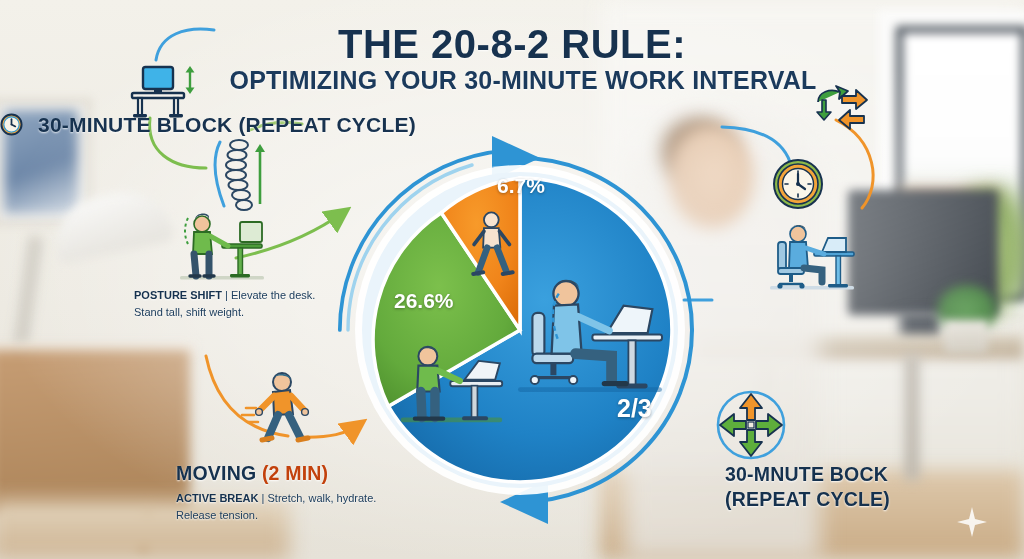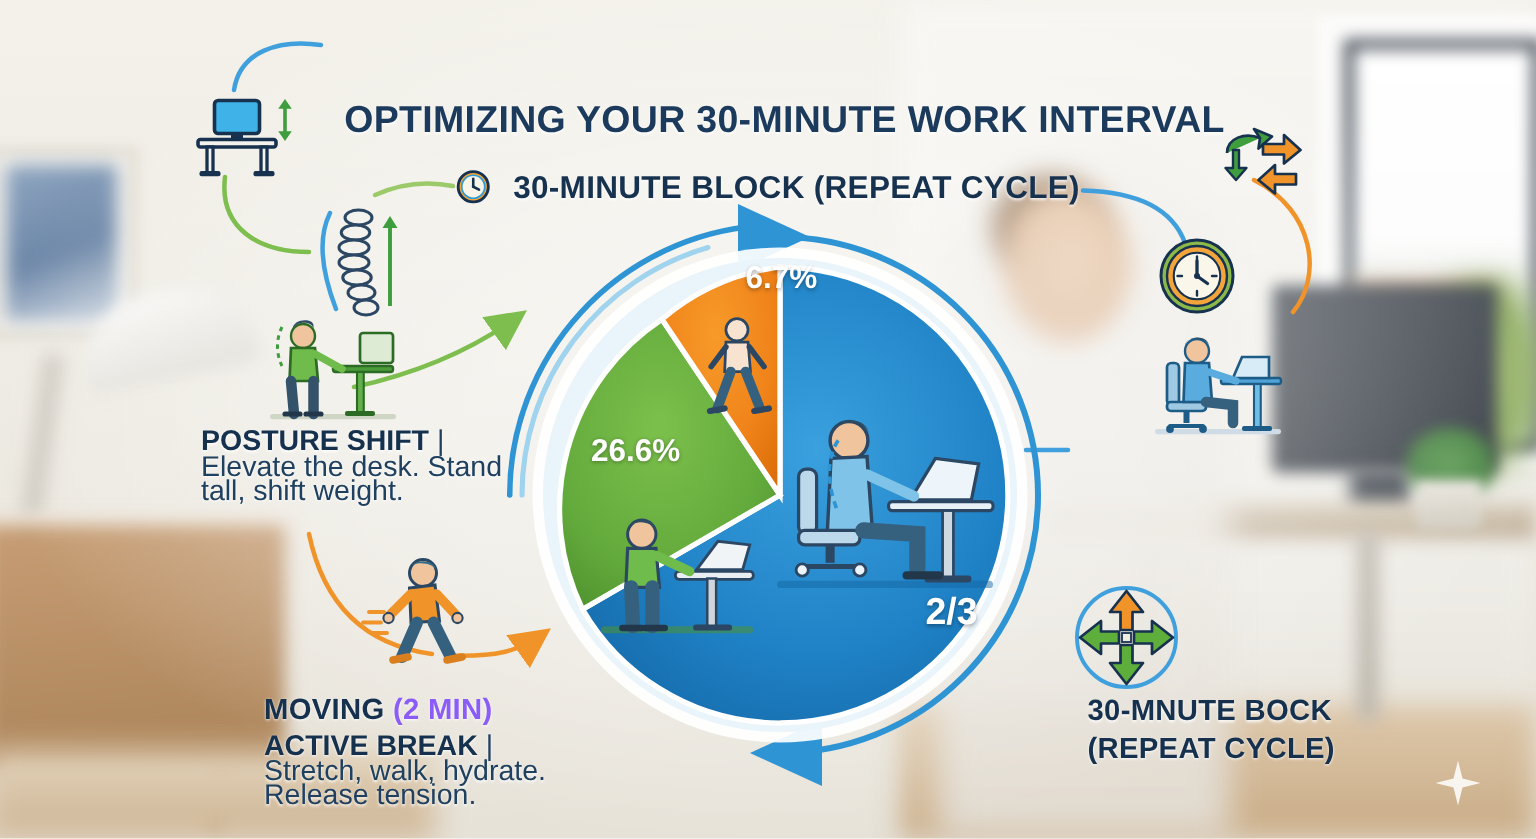--- a/index.html
+++ b/index.html
@@ -172,40 +172,40 @@
   }
   .subtitle {
     position: absolute; left: 11px; top: 66px; width: 1024px;
     text-align: center;
     font-size: 25px; font-weight: bold; letter-spacing: .2px;
     color: #1b3a5c;
     text-shadow: 0 1px 2px rgba(255,255,255,.85);
   }
   .cycle-banner {
     position: absolute; left: 0; top: 113px; width: 1024px;
-    text-align: center;
+    text-align: left;
     font-size: 21px; font-weight: bold; letter-spacing: .2px;
     color: #17324f;
     text-shadow: 0 1px 2px rgba(255,255,255,.8);
   }
   .cycle-banner .clock-glyph {
     display: inline-block; vertical-align: -4px; margin-right: 9px;
   }
 
   
   .callout { position: absolute; }
   .callout .head {
     font-size: 19.5px; font-weight: bold; color: #15314e;
     white-space: nowrap; letter-spacing: .2px;
     text-shadow: 0 1px 2px rgba(255,255,255,.9);
   }
   .callout .head .mins { font-weight: bold; }
   .callout .body {
     margin-top: 5px;
-    font-size: 19px; line-height: 16.5px; color: #20405f;
+    font-size: 11px; line-height: 16.5px; color: #20405f;
     max-width: 205px;
     text-shadow: 0 1px 2px rgba(255,255,255,.9);
   }
   .callout .body b { font-weight: bold; color: #15314e; }
 
   #callout-standing { left: 134px; top: 282px; }
   #callout-sitting  { left: 714px; top: 282px; }
   #callout-moving   { left: 176px; top: 462px; }
   #callout-cycle    { left: 725px; top: 462px; }
   #callout-cycle .head { line-height: 25px; white-space: normal; max-width: 230px; }
@@ -298,20 +298,21 @@
     <path d="M236 258 C282 248 316 232 344 212" fill="none" stroke="#7DBE4E" stroke-width="3" stroke-linecap="round" marker-end="url(#arrG)"></path>
 
     <path d="M206 356 C216 404 244 430 288 436" fill="none" stroke="#F0942A" stroke-width="3" stroke-linecap="round"></path>
     <path d="M300 437 C330 438 346 434 360 424" fill="none" stroke="#F0942A" stroke-width="3" stroke-linecap="round" marker-end="url(#arrO)"></path>
 
     <path d="M836 120 C876 140 882 184 862 208" fill="none" stroke="#F0942A" stroke-width="3" stroke-linecap="round"></path>
 
     <path d="M712 300 C692 300 686 300 684 300" fill="none" stroke="#3FA0DD" stroke-width="3" stroke-linecap="round"></path>
   </svg>
 
+  <div class="title">THE 20-8-2 RULE:</div>
   <div class="subtitle">OPTIMIZING YOUR 30-MINUTE WORK INTERVAL</div>
 
   <div class="cycle-banner">
     <span class="clock-glyph">
       <svg width="23" height="23" viewBox="0 0 24 24">
         <circle cx="12" cy="12" r="10.5" fill="#F3A43A" stroke="#17324f" stroke-width="2"></circle>
         <circle cx="12" cy="12" r="8" fill="#F8F4E8" stroke="#2E9BD6" stroke-width="1.2"></circle>
         <path d="M12 12 L12 6.5" stroke="#17324f" stroke-width="1.8" stroke-linecap="round"></path>
         <path d="M12 12 L16 14" stroke="#17324f" stroke-width="1.8" stroke-linecap="round"></path>
       </svg>
@@ -546,21 +547,21 @@
   <div class="callout" id="callout-standing">
     <div class="body">
       <b>POSTURE SHIFT</b><span> | </span><span>Elevate the desk. Stand tall, shift weight.</span>
     </div>
   </div>
 
 
   <div class="callout" id="callout-moving">
     <div class="head">
       <span>MOVING</span>
-      <span class="mins" style="color: #8b5cf6;">(2 MIN)</span>
+      <span class="mins" style="color: #c2410c;">(2 MIN)</span>
     </div>
     <div class="body">
       <b>ACTIVE BREAK</b><span> | </span><span>Stretch, walk, hydrate. Release tension.</span>
     </div>
   </div>
 
   <div class="callout" id="callout-cycle">
     <div class="head">
       <div>30-MNUTE BOCK</div>
       <div>(REPEAT CYCLE)</div>

